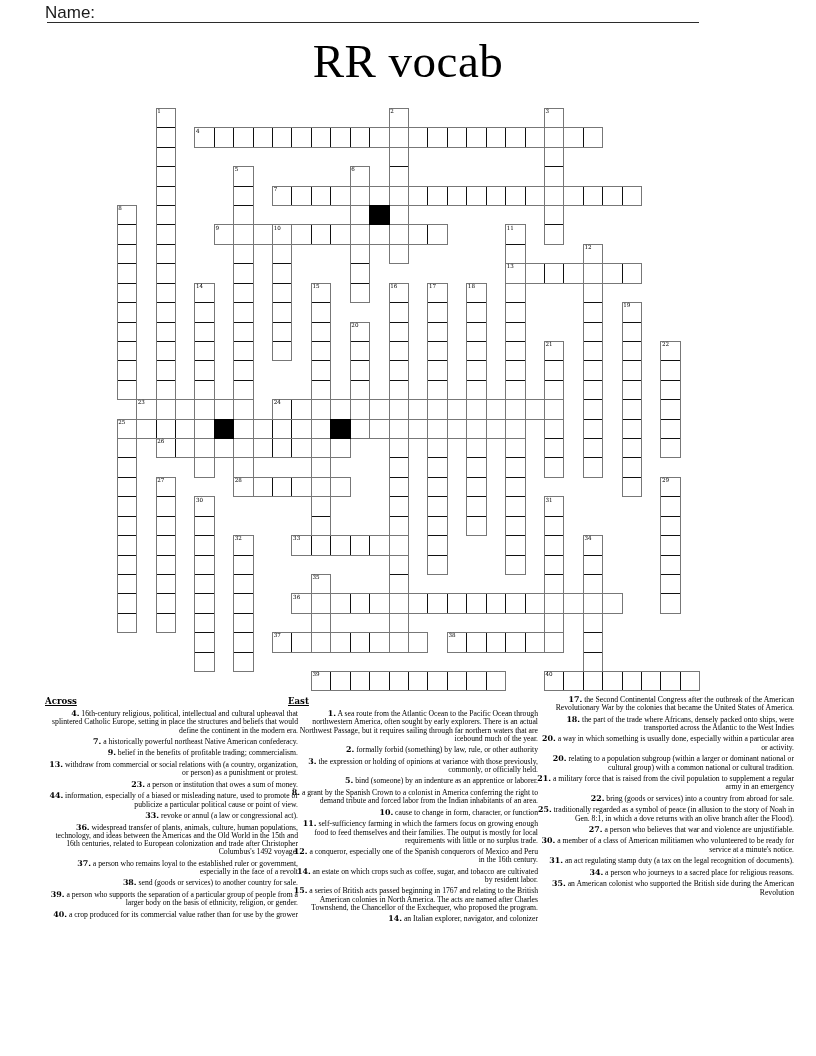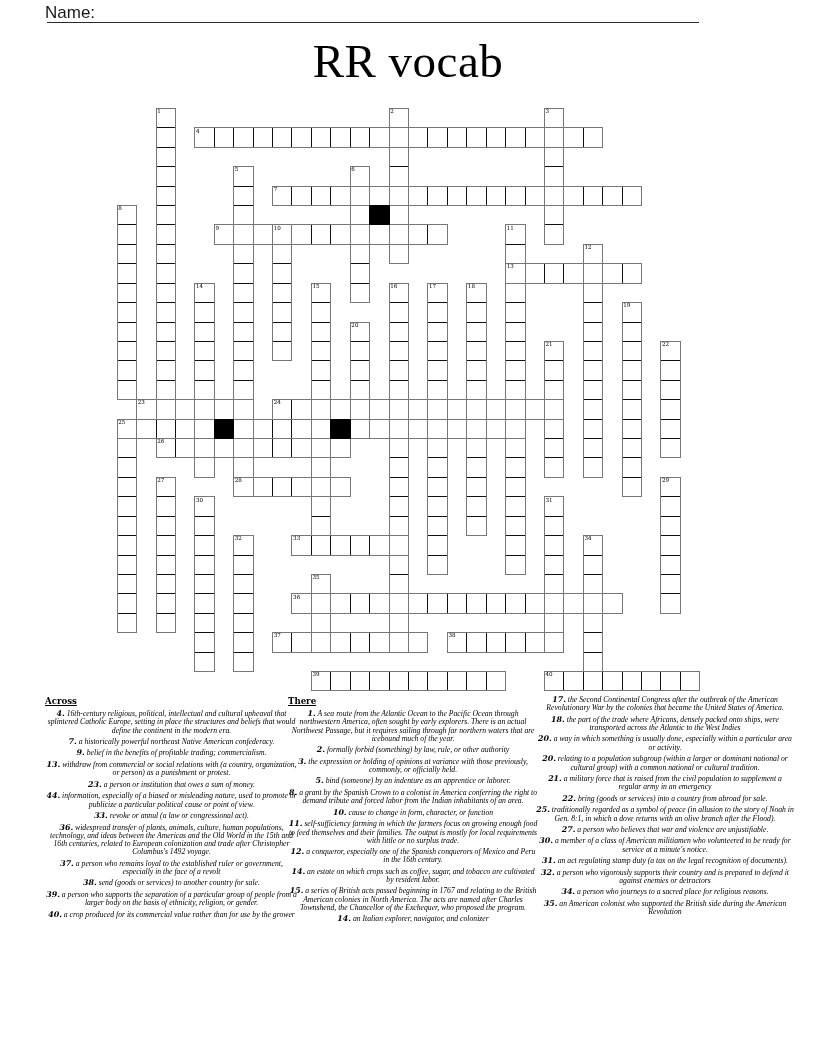--- a/index.html
+++ b/index.html
@@ -17,21 +17,21 @@
   .word-outline{position:absolute;border:1.6px solid #777;box-sizing:border-box;z-index:3;pointer-events:none;}
   .cell-num{position:absolute;z-index:5;font-family:"DejaVu Serif",serif;font-size:5.6px;line-height:1;color:#000;}
   
   .clue-col{position:absolute;top:696px;}
   #across-col{left:45px;width:253px;}
   #down-col{left:288px;width:250px;}
   #down-col2{left:536px;width:258px;}
   .col-header{font-family:"DejaVu Serif",serif;font-size:8.6px;font-weight:bold;
               text-decoration:underline;margin:0 0 4px 0;}
   .clue{font-family:"Liberation Serif",serif;font-size:7.7px;line-height:1.06;margin:0 0 3.2px 0;
-        text-align:center;font-style:italic;}
+        text-align:right;}
   .clue b{font-family:"DejaVu Serif",serif;font-size:7.9px;}
 </style>
 </head>
 <body>
 
 <div id="page">
   <div id="name-row">
     <span id="name-label">Name:</span>
   </div>
   <div id="name-line"></div>
@@ -524,21 +524,21 @@
       <p class="clue"><b>23.</b> a person or institution that owes a sum of money.</p>
       <p class="clue"><b>44.</b> information, especially of a biased or misleading nature, used to promote or publicize a particular political cause or point of view.</p>
       <p class="clue"><b>33.</b> revoke or annul (a law or congressional act).</p>
       <p class="clue"><b>36.</b> widespread transfer of plants, animals, culture, human populations, technology, and ideas between the Americas and the Old World in the 15th and 16th centuries, related to European colonization and trade after Christopher Columbus's 1492 voyage.</p>
       <p class="clue"><b>37.</b> a person who remains loyal to the established ruler or government, especially in the face of a revolt</p>
       <p class="clue"><b>38.</b> send (goods or services) to another country for sale.</p>
       <p class="clue"><b>39.</b> a person who supports the separation of a particular group of people from a larger body on the basis of ethnicity, religion, or gender.</p>
       <p class="clue"><b>40.</b> a crop produced for its commercial value rather than for use by the grower</p>
     </div>
   <div id="down-col" class="clue-col">
-    <p class="col-header">There</p>
+    <p class="col-header">East</p>
   <p class="clue"><b>1.</b> A sea route from the Atlantic Ocean to the Pacific Ocean through northwestern America, often sought by early explorers. There is an actual Northwest Passage, but it requires sailing through far northern waters that are icebound much of the year.</p>
       <p class="clue"><b>2.</b> formally forbid (something) by law, rule, or other authority</p>
       <p class="clue"><b>3.</b> the expression or holding of opinions at variance with those previously, commonly, or officially held.</p>
       <p class="clue"><b>5.</b> bind (someone) by an indenture as an apprentice or laborer.</p>
       <p class="clue"><b>8.</b> a grant by the Spanish Crown to a colonist in America conferring the right to demand tribute and forced labor from the Indian inhabitants of an area.</p>
       <p class="clue"><b>10.</b> cause to change in form, character, or function</p>
       <p class="clue"><b>11.</b> self-sufficiency farming in which the farmers focus on growing enough food to feed themselves and their families. The output is mostly for local requirements with little or no surplus trade.</p>
       <p class="clue"><b>12.</b> a conqueror, especially one of the Spanish conquerors of Mexico and Peru in the 16th century.</p>
       <p class="clue"><b>14.</b> an estate on which crops such as coffee, sugar, and tobacco are cultivated by resident labor.</p>
       <p class="clue"><b>15.</b> a series of British acts passed beginning in 1767 and relating to the British American colonies in North America. The acts are named after Charles Townshend, the Chancellor of the Exchequer, who proposed the program.</p>
@@ -548,17 +548,16 @@
       <p class="clue"><b>17.</b> the Second Continental Congress after the outbreak of the American Revolutionary War by the colonies that became the United States of America.</p>
       <p class="clue"><b>18.</b> the part of the trade where Africans, densely packed onto ships, were transported across the Atlantic to the West Indies</p>
       <p class="clue"><b>20.</b> a way in which something is usually done, especially within a particular area or activity.</p>
       <p class="clue"><b>20.</b> relating to a population subgroup (within a larger or dominant national or cultural group) with a common national or cultural tradition.</p>
       <p class="clue"><b>21.</b> a military force that is raised from the civil population to supplement a regular army in an emergency</p>
       <p class="clue"><b>22.</b> bring (goods or services) into a country from abroad for sale.</p>
       <p class="clue"><b>25.</b> traditionally regarded as a symbol of peace (in allusion to the story of Noah in Gen. 8:1, in which a dove returns with an olive branch after the Flood).</p>
       <p class="clue"><b>27.</b> a person who believes that war and violence are unjustifiable.</p>
       <p class="clue"><b>30.</b> a member of a class of American militiamen who volunteered to be ready for service at a minute's notice.</p>
       <p class="clue"><b>31.</b> an act regulating stamp duty (a tax on the legal recognition of documents).</p>
-      <p class="clue"><b>32.</b> a person who vigorously supports their country and is prepared to defend it against enemies or detractors</p>
       <p class="clue"><b>34.</b> a person who journeys to a sacred place for religious reasons.</p>
       <p class="clue"><b>35.</b> an American colonist who supported the British side during the American Revolution</p>
     </div>
 </div>
 
 </body></html>

